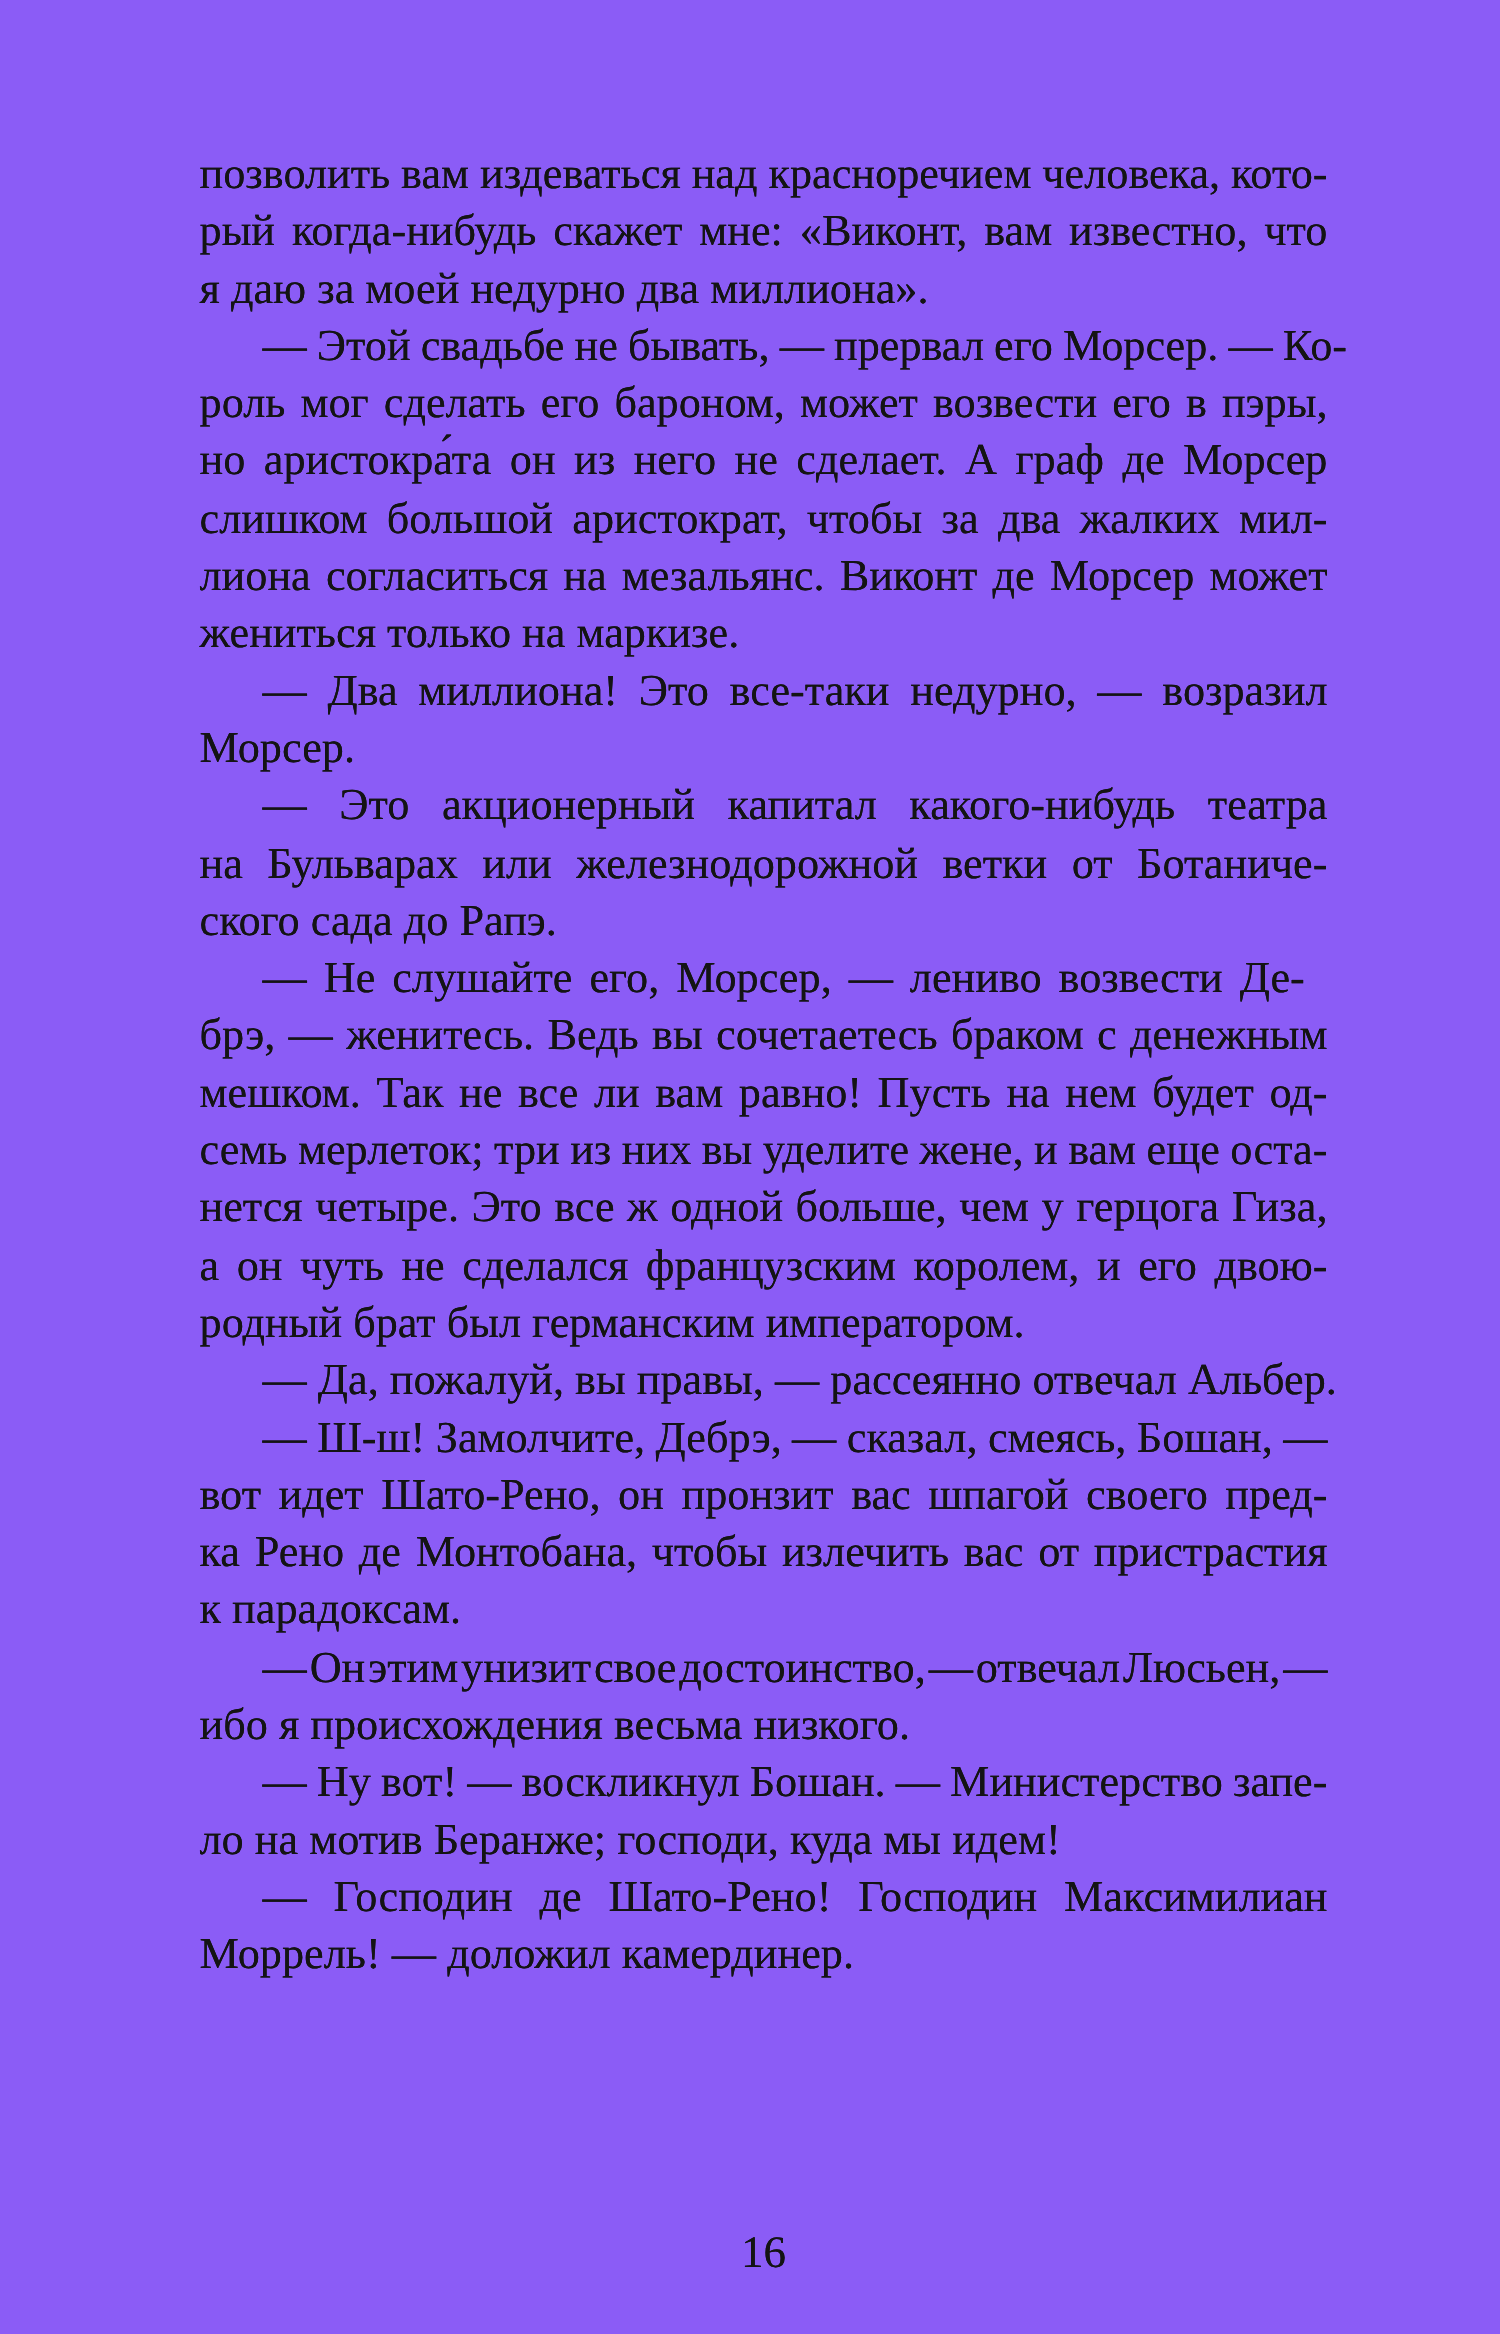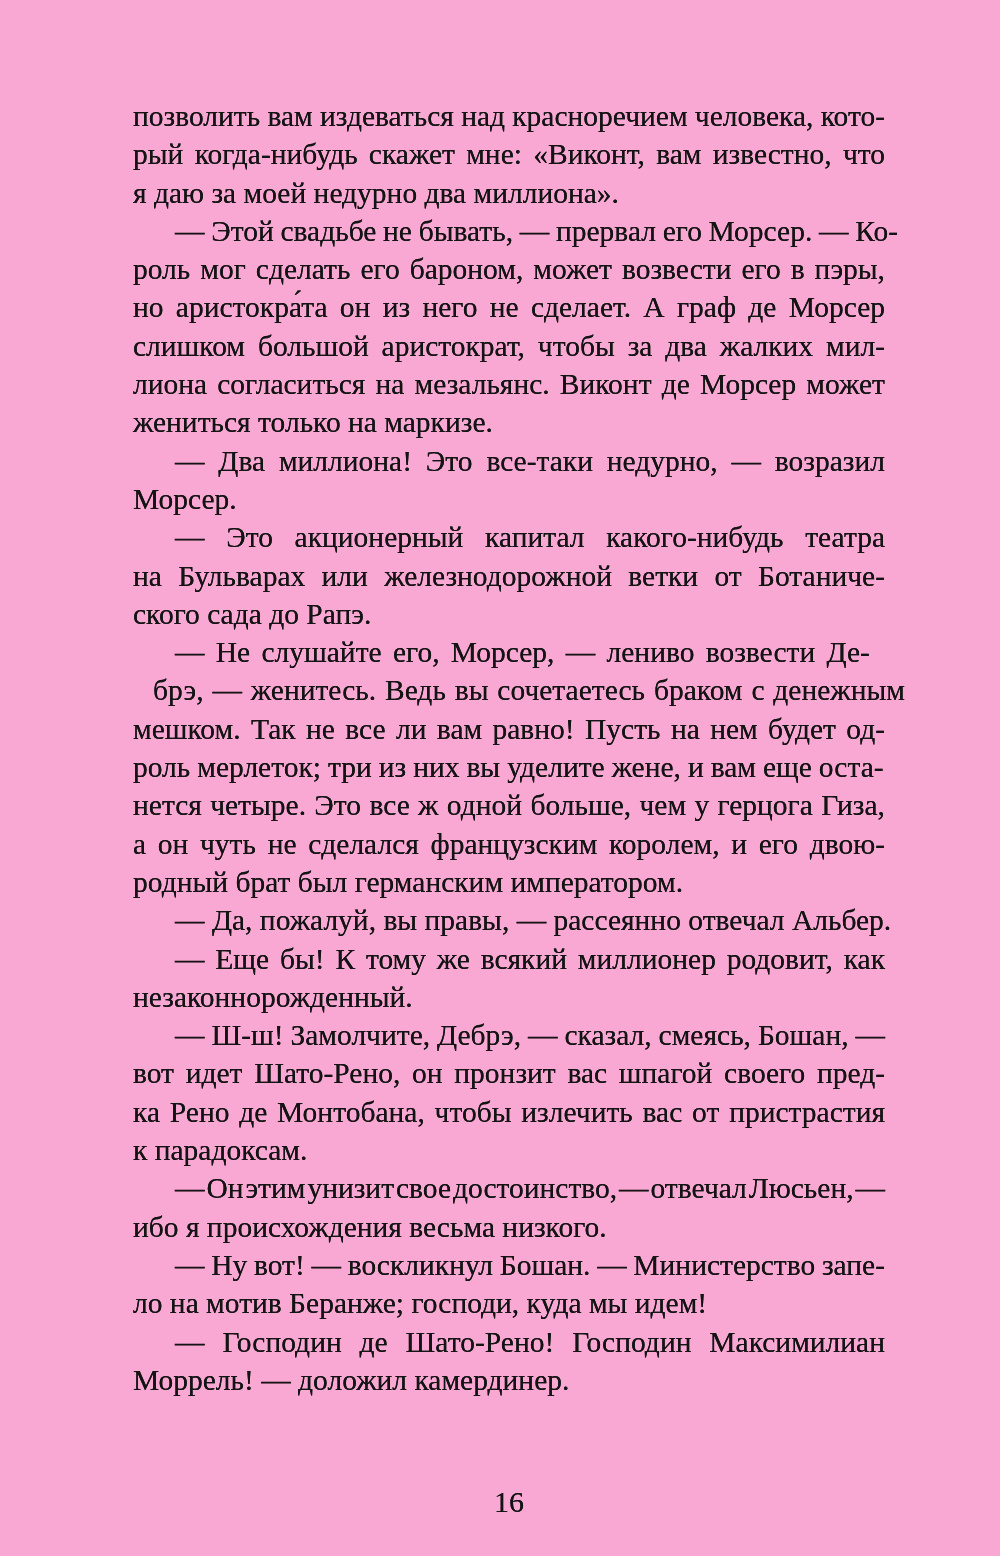--- a/index.html
+++ b/index.html
@@ -4,21 +4,21 @@
 <style>
   html, body {
     margin: 0;
     padding: 0;
     background: #ffffff;
   }
   .page {
     position: relative;
     width: 1000px;
     height: 1556px;
-    background: #f9a8d4;
+    background: #8b5cf6;
     color: #141414;
     font-family: "Liberation Serif", "DejaVu Serif", serif;
     overflow: hidden;
   }
   .text-block {
     position: absolute;
     left: 133px;
     top: 97px;
     width: 752px;
     font-size: 29.5px;
@@ -68,33 +68,29 @@
         <div class="line indent"><span style="word-spacing: 6.4442px;">— Два миллиона! Это все-таки недурно, — возразил</span></div>
         <div class="line last"><span>Морсер.</span></div>
       </div>
       <div class="paragraph">
         <div class="line indent"><span style="word-spacing: 14.3063px;">— Это акционерный капитал какого-нибудь театра</span></div>
         <div class="line"><span style="word-spacing: 8.92969px;">на Бульварах или железнодорожной ветки от Ботаниче-</span></div>
         <div class="line last"><span>ского сада до Рапэ.</span></div>
       </div>
       <div class="paragraph">
         <div class="line indent"><span style="word-spacing: 3.91602px;">— Не слушайте его, Морсер, — лениво возвести Де-</span></div>
-        <div class="line"><span style="word-spacing: 1.50977px; margin-left: 20px;">брэ, — женитесь. Ведь вы сочетаетесь браком с денежным</span></div>
+        <div class="line"><span style="word-spacing: 1.50977px;">брэ, — женитесь. Ведь вы сочетаетесь браком с денежным</span></div>
         <div class="line"><span style="word-spacing: 3.00568px;">мешком. Так не все ли вам равно! Пусть на нем будет од-</span></div>
-        <div class="line"><span style="word-spacing: -0.399148px;">роль мерлеток; три из них вы уделите жене, и вам еще оста-</span></div>
+        <div class="line"><span style="word-spacing: -0.399148px;">семь мерлеток; три из них вы уделите жене, и вам еще оста-</span></div>
         <div class="line"><span style="word-spacing: 0.973437px;">нется четыре. Это все ж одной больше, чем у герцога Гиза,</span></div>
         <div class="line"><span style="word-spacing: 4.3125px;">а он чуть не сделался французским королем, и его двою-</span></div>
         <div class="line last"><span>родный брат был германским императором.</span></div>
       </div>
       <div class="paragraph">
         <div class="line indent last"><span>— Да, пожалуй, вы правы, — рассеянно отвечал Альбер.</span></div>
-      </div>
-      <div class="paragraph">
-        <div class="line indent"><span style="word-spacing: 3.43229px;">— Еще бы! К тому же всякий миллионер родовит, как</span></div>
-        <div class="line last"><span>незаконнорожденный.</span></div>
       </div>
       <div class="paragraph">
         <div class="line indent"><span style="word-spacing: -0.441406px;">— Ш-ш! Замолчите, Дебрэ, — сказал, смеясь, Бошан, —</span></div>
         <div class="line"><span style="word-spacing: 4.33203px;">вот идет Шато-Рено, он пронзит вас шпагой своего пред-</span></div>
         <div class="line"><span style="word-spacing: 2.42188px;">ка Рено де Монтобана, чтобы излечить вас от пристрастия</span></div>
         <div class="line last"><span>к парадоксам.</span></div>
       </div>
       <div class="paragraph">
         <div class="line indent"><span style="word-spacing: -5.44965px;">— Он этим унизит свое достоинство, — отвечал Люсьен, —</span></div>
         <div class="line last"><span>ибо я происхождения весьма низкого.</span></div>

